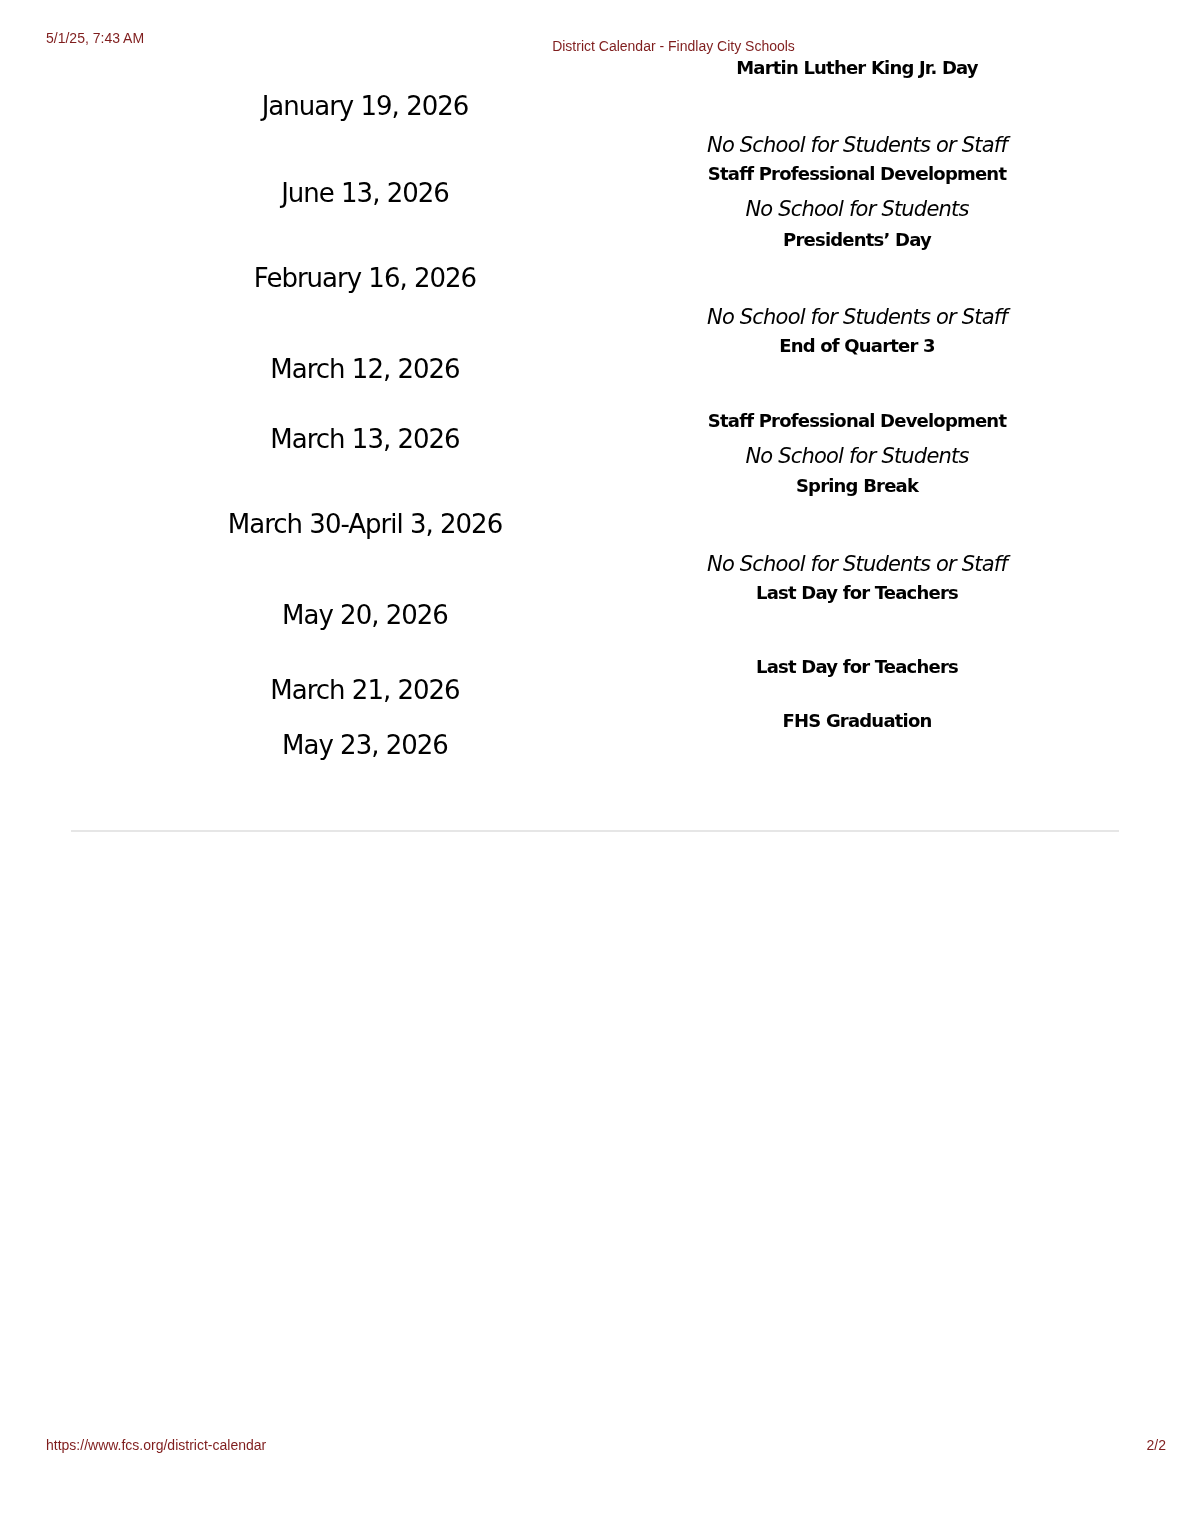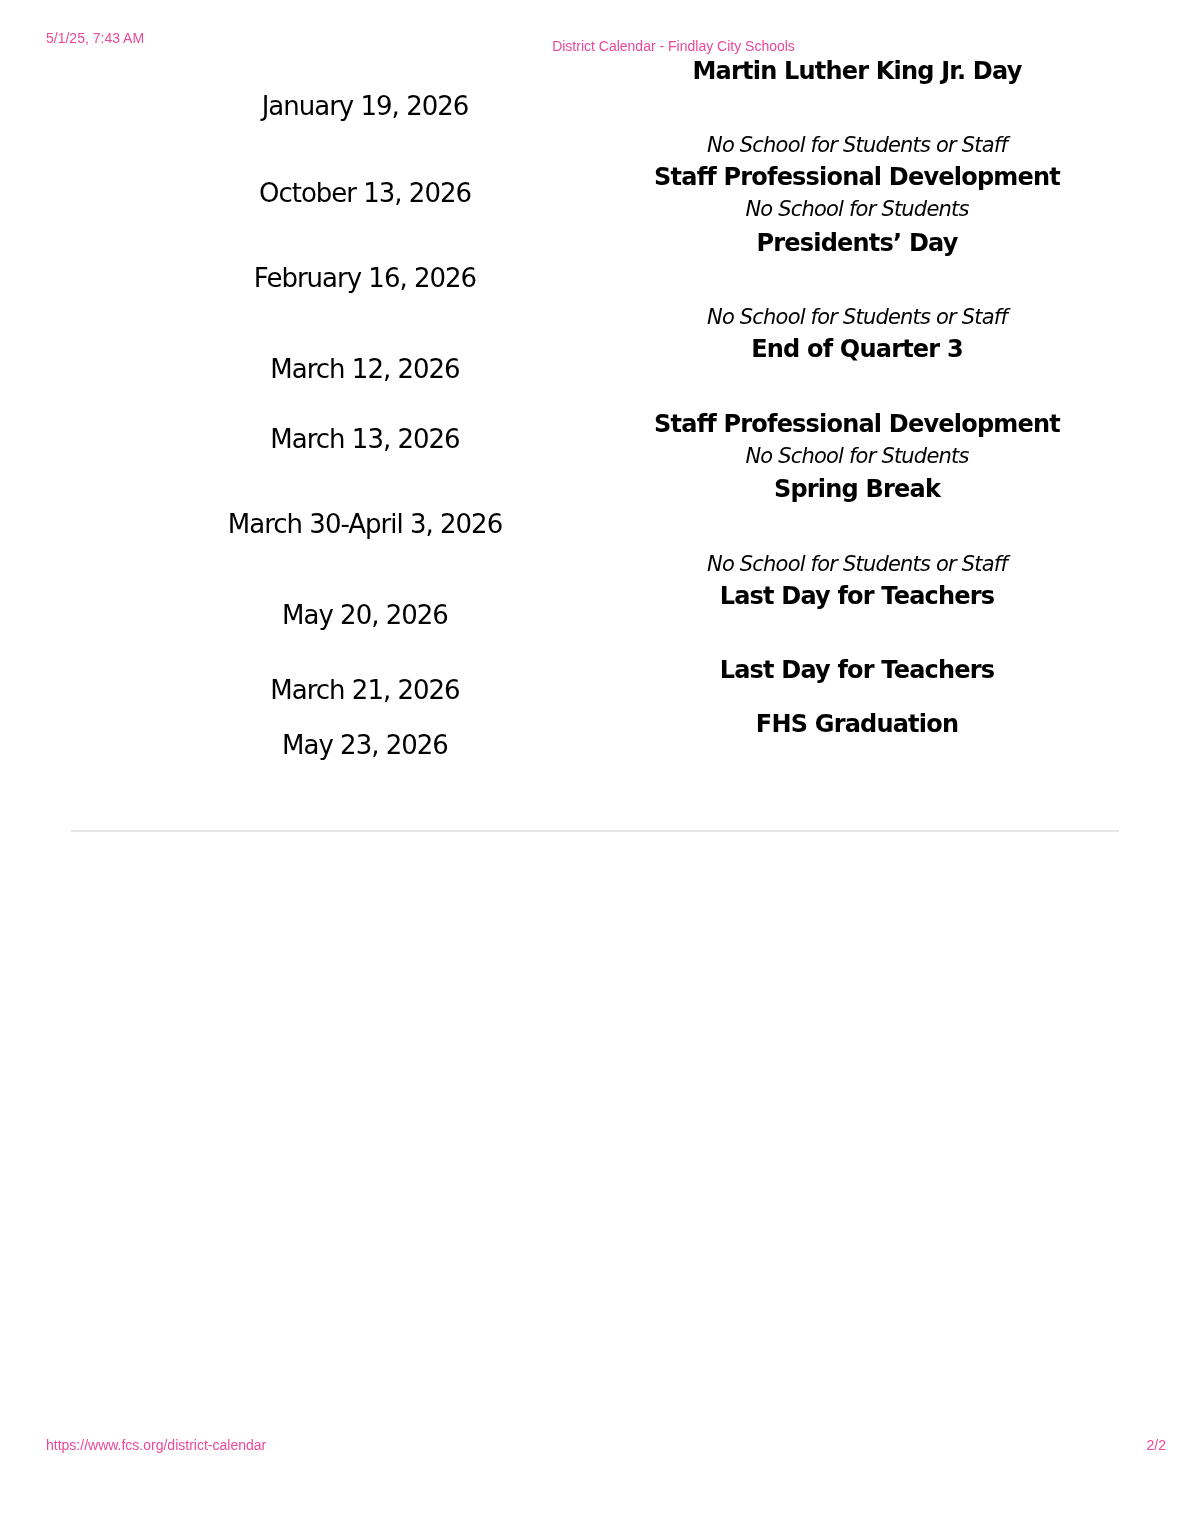--- a/index.html
+++ b/index.html
@@ -1,45 +1,45 @@
 <!DOCTYPE html>
 <html><head>
 <meta charset="utf-8">
 <style>
   html, body { margin: 0; padding: 0; background: #ffffff; }
   body { width: 1187px; height: 1536px; position: relative; overflow: hidden; color: #000; }
-  .print-header, .print-footer { position: absolute; left: 0; width: 1187px; font-family: "Liberation Sans", sans-serif; font-size: 14px; color: #ec4899; }
+  .print-header, .print-footer { position: absolute; left: 0; width: 1187px; font-family: "Liberation Sans", sans-serif; font-size: 14px; color: #7f1d1d; }
   .print-header { top: 30px; height: 18px; }
   .print-footer { top: 1437px; height: 18px; padding-left: 24px; }
   .hdr-left { position: absolute; left: 46px; top: 0; }
   .hdr-center { position: absolute; left: 0; right: 0; top: 8px; text-align: center; padding-left: 160px; padding-right: 0; }
   .ftr-left { position: absolute; left: 46px; top: 0; }
   .ftr-right { position: absolute; right: 45px; top: 0; text-align: right; }
 
   .cal { position: absolute; left: 0; top: 0; width: 1187px; }
   .date { position: absolute; left: 365px; transform: translateX(-50%); white-space: nowrap;
           font-family: "DejaVu Sans", sans-serif; font-weight: normal; font-size: 26px; letter-spacing: -1px; }
   .desc { position: absolute; left: 857px; transform: translateX(-50%); white-space: nowrap; text-align: center;
           font-family: "DejaVu Sans", sans-serif; }
-  .desc.b { font-weight: bold; font-size: 24px; letter-spacing: -0.8px; }
+  .desc.b { font-weight: bold; font-size: 18px; letter-spacing: -0.8px; }
   .desc.i { font-style: italic; font-size: 21px; letter-spacing: -0.8px; font-family: "DejaVu Sans", sans-serif; }
   .divider { position: absolute; left: 71px; top: 830px; width: 1048px; height: 0; border-top: 2px solid #e6e6e6; }
 </style>
 </head>
 <body>
 
 <div class="print-header">
   <span class="hdr-left">5/1/25, 7:43 AM</span>
   <span class="hdr-center">District Calendar - Findlay City Schools</span>
 </div>
 
 <div class="cal">
 
   <div class="date" style="top:91px">January 19, 2026</div>
-  <div class="date" style="top:178px">October 13, 2026</div>
+  <div class="date" style="top:178px">June 13, 2026</div>
   <div class="date" style="top:263px">February 16, 2026</div>
   <div class="date" style="top:354px">March 12, 2026</div>
   <div class="date" style="top:424px">March 13, 2026</div>
   <div class="date" style="top:509px">March 30-April 3, 2026</div>
   <div class="date" style="top:600px">May 20, 2026</div>
   <div class="date" style="top:675px">March 21, 2026</div>
   <div class="date" style="top:730px">May 23, 2026</div>
 
   <div class="desc b" style="top:57px">Martin Luther King Jr. Day</div>
   <div class="desc i" style="top:133px">No School for Students or Staff</div>

